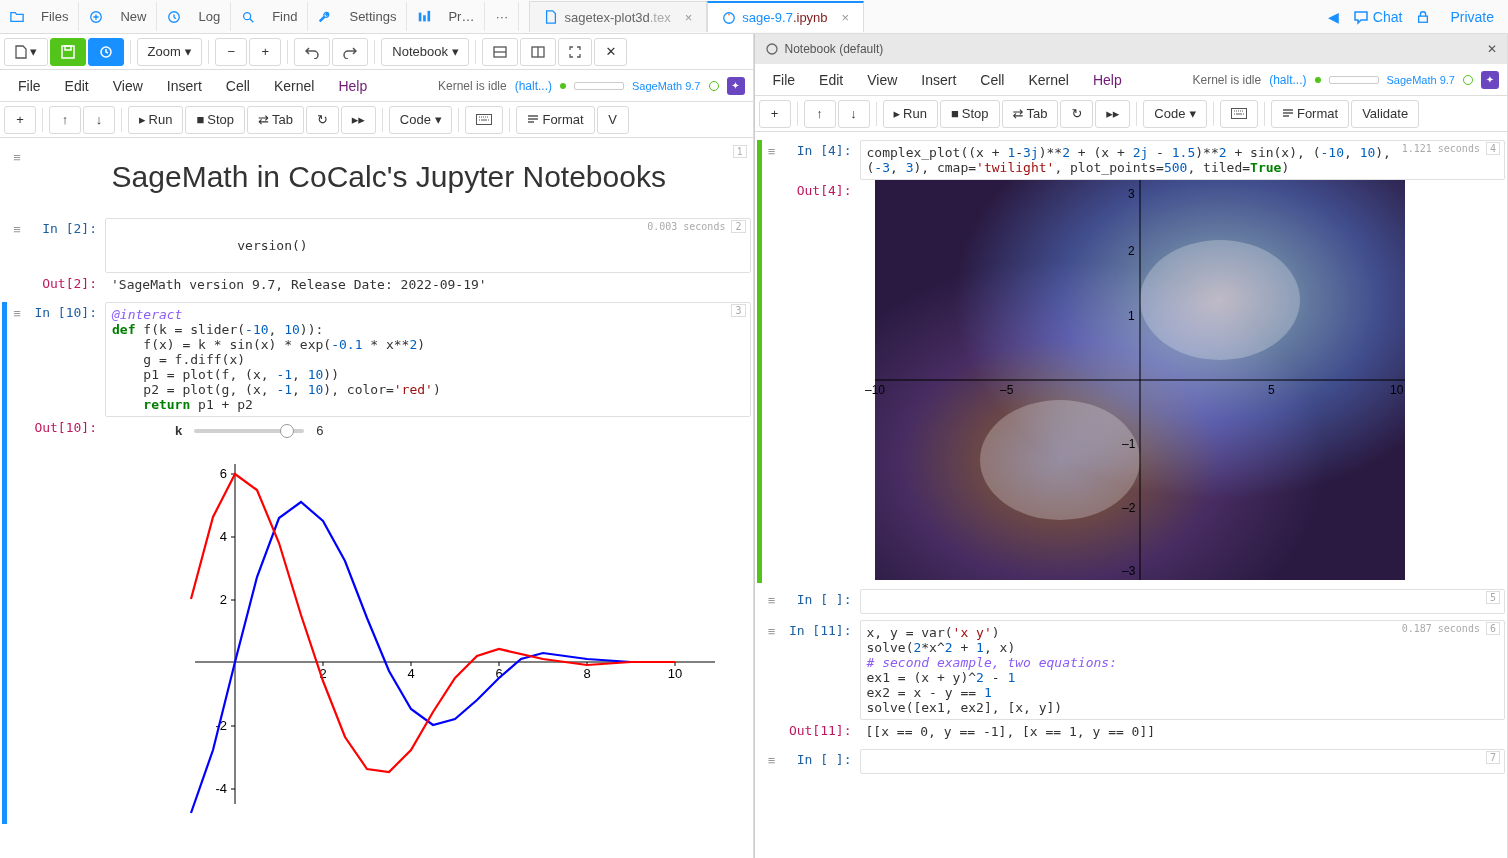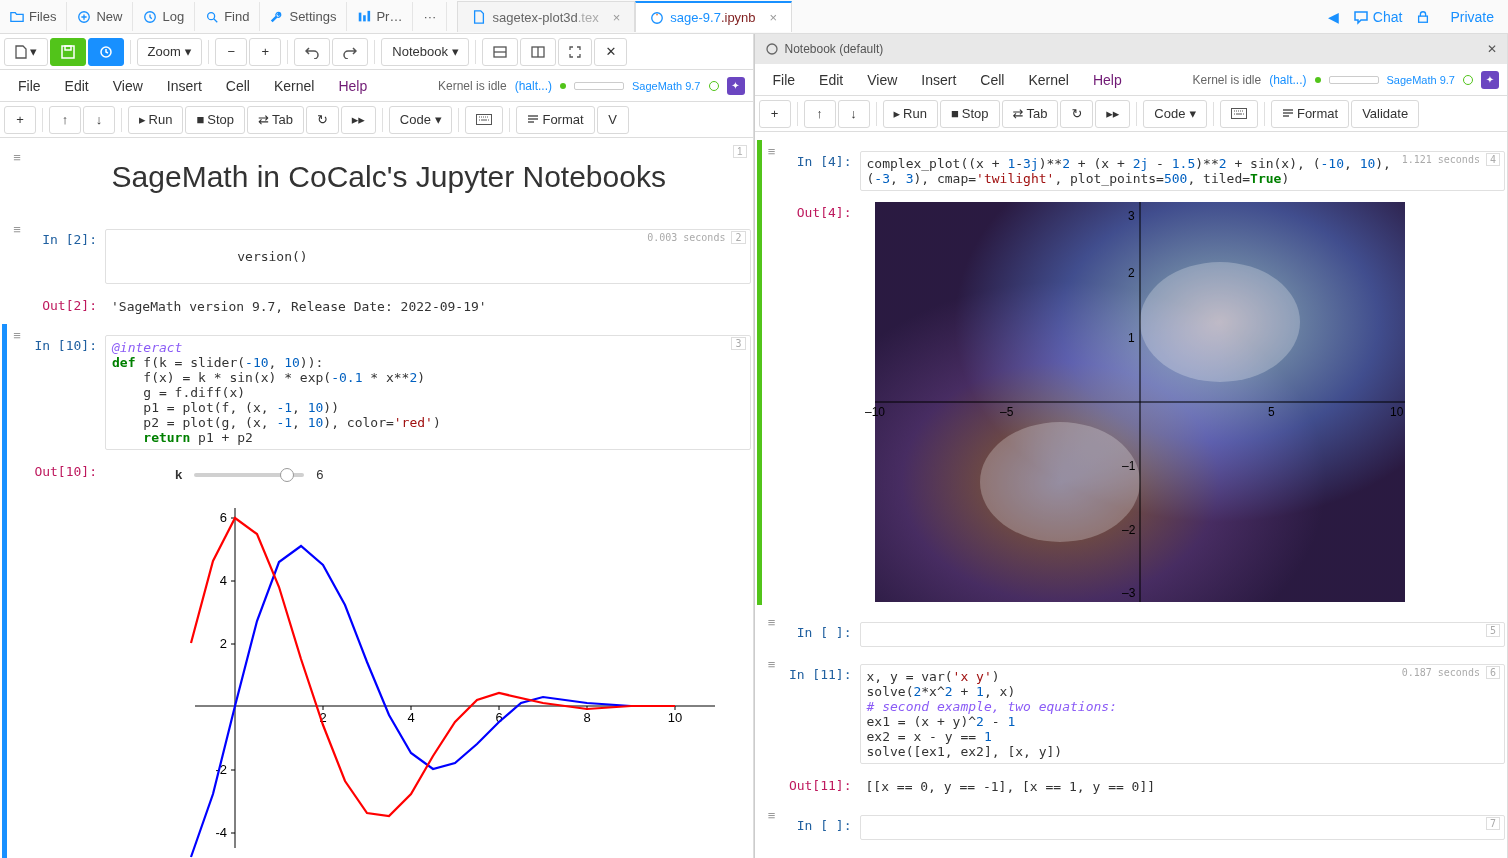--- a/index.html
+++ b/index.html
@@ -1,19 +1,19 @@
 <!DOCTYPE html>
 <html><head>
 <meta charset="utf-8">
 <style>
 * { box-sizing: border-box; margin: 0; padding: 0; }
 body { font-family: -apple-system, BlinkMacSystemFont, "Segoe UI", Arial, sans-serif; font-size: 13px; color: #333; background: #fff; overflow: hidden; width: 1508px; height: 858px; }
 .top-nav { display: flex; align-items: center; height: 34px; border-bottom: 1px solid #ddd; background: #fafafa; }
 .top-nav-left { display: flex; align-items: center; }
-.nav-btn { display: flex; align-items: center; gap: 5px; padding: 7px 10px; cursor: pointer; border-right: 1px solid #e5e5e5; color: #555; font-size: 13px; }
+.nav-btn { display: flex; align-items: center; gap: 17px; padding: 7px 10px; cursor: pointer; border-right: 1px solid #e5e5e5; color: #555; font-size: 13px; }
 .nav-btn svg { width: 14px; height: 14px; }
 .tabs-area { display: flex; margin-left: 10px; }
 .file-tab { display: flex; align-items: center; gap: 6px; padding: 7px 14px; border: 1px solid #ddd; border-bottom: none; background: #f5f5f5; cursor: pointer; font-size: 13px; color: #666; }
 .file-tab.active { background: #fff; border-top: 2px solid #1890ff; }
 .file-tab .close { margin-left: 8px; color: #999; cursor: pointer; }
 .top-right { margin-left: auto; display: flex; gap: 14px; padding-right: 14px; align-items: center; color: #1890ff; font-size: 14px; }
 .split { display: flex; height: calc(100% - 34px); }
 .pane { flex: 1; display: flex; flex-direction: column; border-right: 1px solid #ddd; overflow: hidden; }
 .toolbar1 { display: flex; align-items: center; height: 36px; border-bottom: 1px solid #ddd; padding: 0 4px; gap: 2px; background: #fff; }
 .tb-btn { display: flex; align-items: center; justify-content: center; padding: 6px 10px; border: 1px solid #d9d9d9; border-radius: 3px; cursor: pointer; font-size: 13px; background: #fff; min-width: 32px; height: 28px; }
@@ -31,21 +31,21 @@
 .kernel-dot { width: 10px; height: 10px; border: 1.5px solid #52c41a; border-radius: 50%; }
 .kernel-icon { width: 18px; height: 18px; background: #6b46c1; border-radius: 3px; display: flex; align-items: center; justify-content: center; color: #fff; font-size: 10px; }
 .toolbar2 { display: flex; align-items: center; height: 36px; border-bottom: 1px solid #ddd; padding: 0 4px; gap: 2px; }
 .notebook-body { flex: 1; overflow-y: auto; padding: 8px 2px; }
 .cell { display: flex; margin-bottom: 6px; position: relative; }
 .cell-gutter { width: 20px; display: flex; align-items: flex-start; justify-content: center; color: #999; cursor: pointer; padding-top: 4px; }
 .cell-bar { width: 5px; }
 .cell.selected .cell-bar { background: #1890ff; }
 .cell.running .cell-bar { background: #52c41a; }
 .cell-main { flex: 1; min-width: 0; }
-.cell-prompt-row { display: flex; margin-top: 11px; }
+.cell-prompt-row { display: flex; }
 .prompt { width: 78px; text-align: right; padding-right: 8px; font-family: Menlo, Monaco, monospace; font-size: 13px; flex-shrink: 0; padding-top: 3px; }
 .prompt.in { color: #2060a0; }
 .prompt.out { color: #be185d; }
 .cell-content { flex: 1; min-width: 0; }
 .code-input { border: 1px solid #e0e0e0; border-radius: 2px; padding: 4px 6px; font-family: Menlo, Monaco, monospace; font-size: 13px; white-space: pre; position: relative; background: #fff; overflow-x: auto; }
 .exec-time { position: absolute; top: 2px; right: 4px; font-size: 10px; color: #aaa; }
 .text-output { padding: 4px 6px; font-family: Menlo, Monaco, monospace; font-size: 13px; color: #333; }
 .md-title { font-size: 30px; font-weight: 500; text-align: center; padding: 14px 0 18px; }
 .interact-row { display: flex; align-items: center; gap: 12px; padding: 6px 0 6px 70px; }
 .slider-track { width: 110px; height: 4px; background: #d0d0d0; border-radius: 2px; position: relative; }

